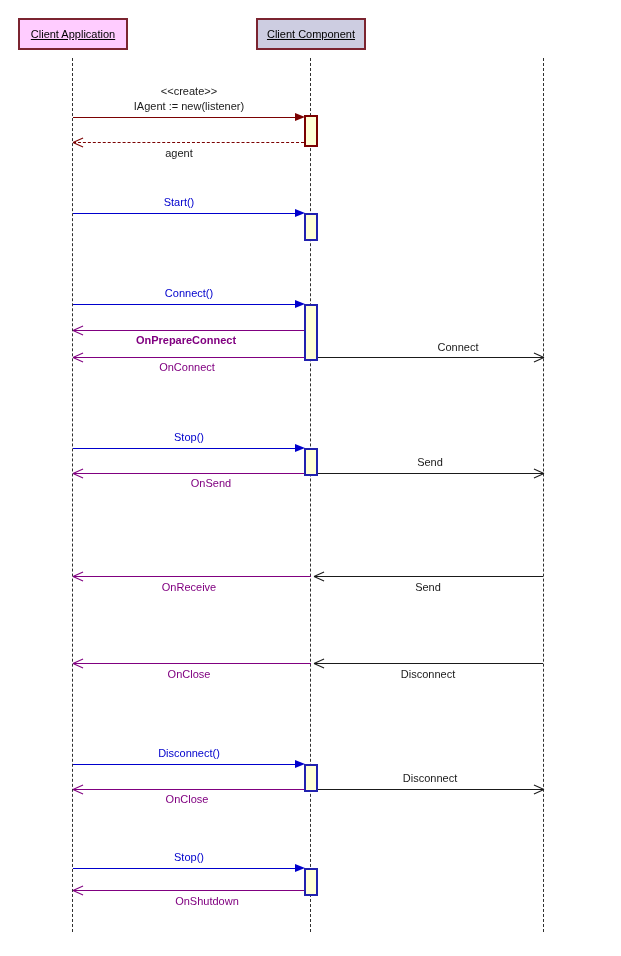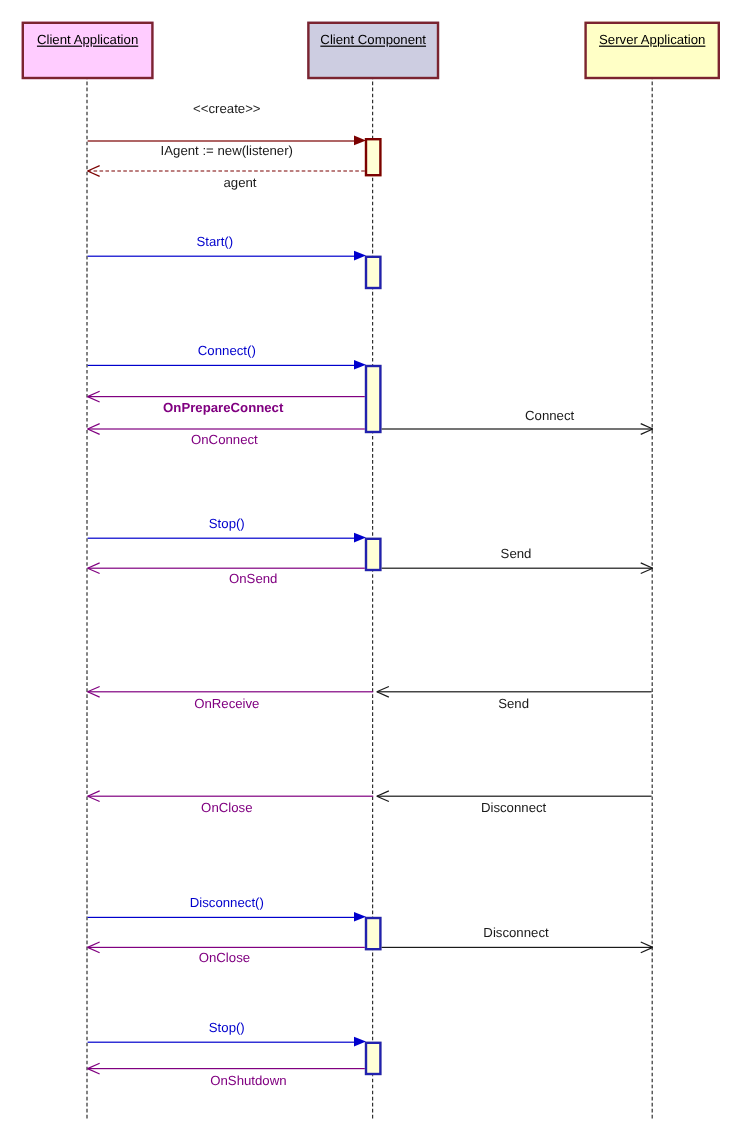--- a/index.html
+++ b/index.html
@@ -3,21 +3,21 @@
 <meta charset="utf-8">
 <style>
   html,body { margin:0; padding:0; background:#fff; }
   #stage {
     position:relative; width:621px; height:956px; background:#ffffff;
     font-family:"Liberation Sans", sans-serif; font-size:11px; color:#000;
     overflow:hidden;
   }
   
   .actor {
-    position:absolute; top:18px; height:48px; box-sizing:border-box;
+    position:absolute; top:18px; height:32px; box-sizing:border-box;
     border:2px solid #7B2430; text-align:center; padding-top:8px;
   }
   .actor-label { text-decoration:underline; color:#000; }
   .actor.app  { background:#FFCCFF; }
   .actor.comp { background:#CDCDE1; }
   .actor.srv  { background:#FFFFC6; }
   
   .lifeline { position:absolute; top:58px; height:874px; width:0; border-left:1px dashed #303030; }
   
   .act {
@@ -56,39 +56,36 @@
   <div class="lifeline" style="left:72px;"></div>
   <div class="lifeline" style="left:310px;"></div>
   <div class="lifeline" style="left:543px;"></div>
 
   <div class="actor app" style="left:18px;  width:110px;">
     <span class="actor-label">Client Application</span>
   </div>
   <div class="actor comp" style="left:256px; width:110px;">
     <span class="actor-label">Client Component</span>
   </div>
-  <div class="actor srv" style="left:487px; width:113px;">
-    <span class="actor-label">Server Application</span>
-  </div>
 
   <div class="act maroon" style="top:115px; height:32px;"></div>
   <div class="act" style="top:213px; height:28px;"></div>
   <div class="act" style="top:304px; height:57px;"></div>
   <div class="act" style="top:448px; height:28px;"></div>
   <div class="act" style="top:764px; height:28px;"></div>
   <div class="act" style="top:868px; height:28px;"></div>
 
   <div class="lbl c-black" style="left:189px; top:85px;">&lt;&lt;create&gt;&gt;</div>
-  <div class="lbl c-black" style="left:189px; top:100px;margin-top:20px;">IAgent := new(listener)</div>
+  <div class="lbl c-black" style="left:189px; top:100px;">IAgent := new(listener)</div>
   <div class="msg c-maroon" style="left:73px; top:117px; width:222px;"></div>
   <div class="fh c-maroon" style="left:295px; top:113px;"></div>
 
   <div class="msg dashed c-maroon" style="left:73px; top:142px; width:231px;"></div>
   <div class="oh l c-maroon" style="left:73px; top:136px;"></div>
-  <div class="lbl c-black" style="left:200px; top:147px;text-align:right;">agent</div>
+  <div class="lbl c-black" style="left:179px; top:147px;text-align:right;">agent</div>
 
   <div class="lbl c-blue" style="left:179px; top:196px;">Start()</div>
   <div class="msg c-blue" style="left:73px; top:213px; width:222px;"></div>
   <div class="fh c-blue" style="left:295px; top:209px;"></div>
 
   <div class="lbl c-blue" style="left:189px; top:287px;">Connect()</div>
   <div class="msg c-blue" style="left:73px; top:304px; width:222px;"></div>
   <div class="fh c-blue" style="left:295px; top:300px;"></div>
 
   <div class="msg c-purple" style="left:73px; top:330px; width:231px;"></div>

